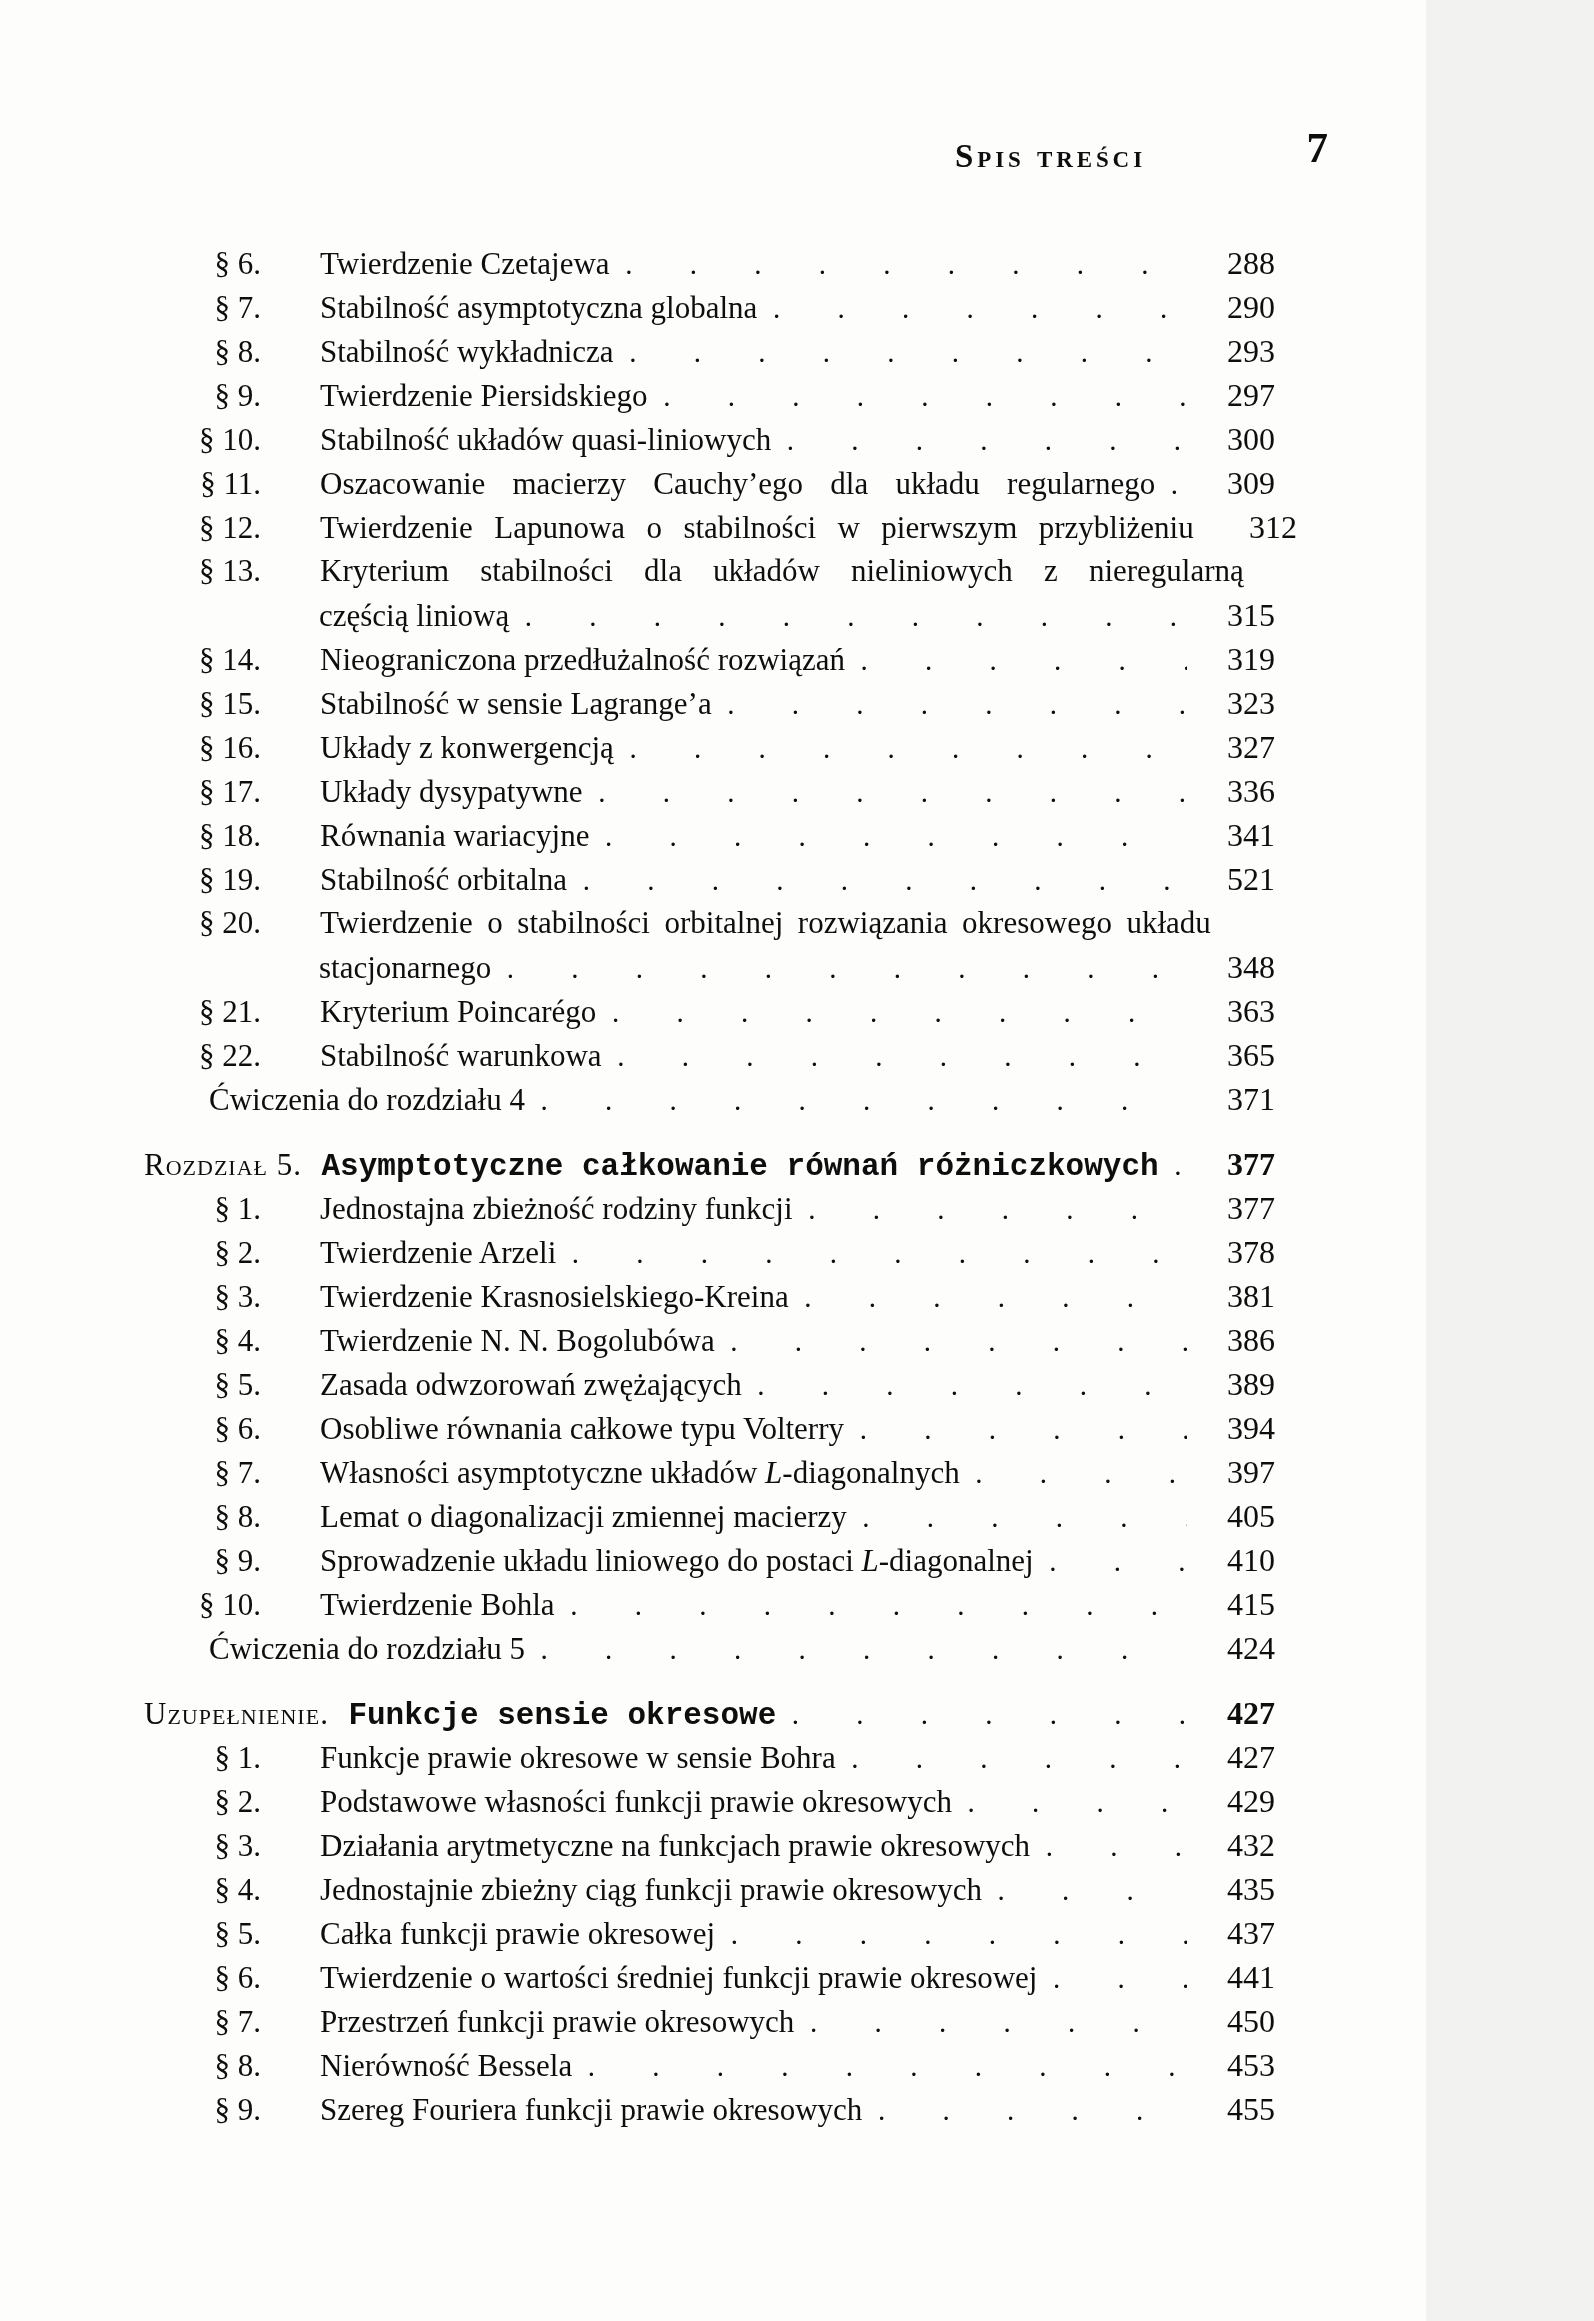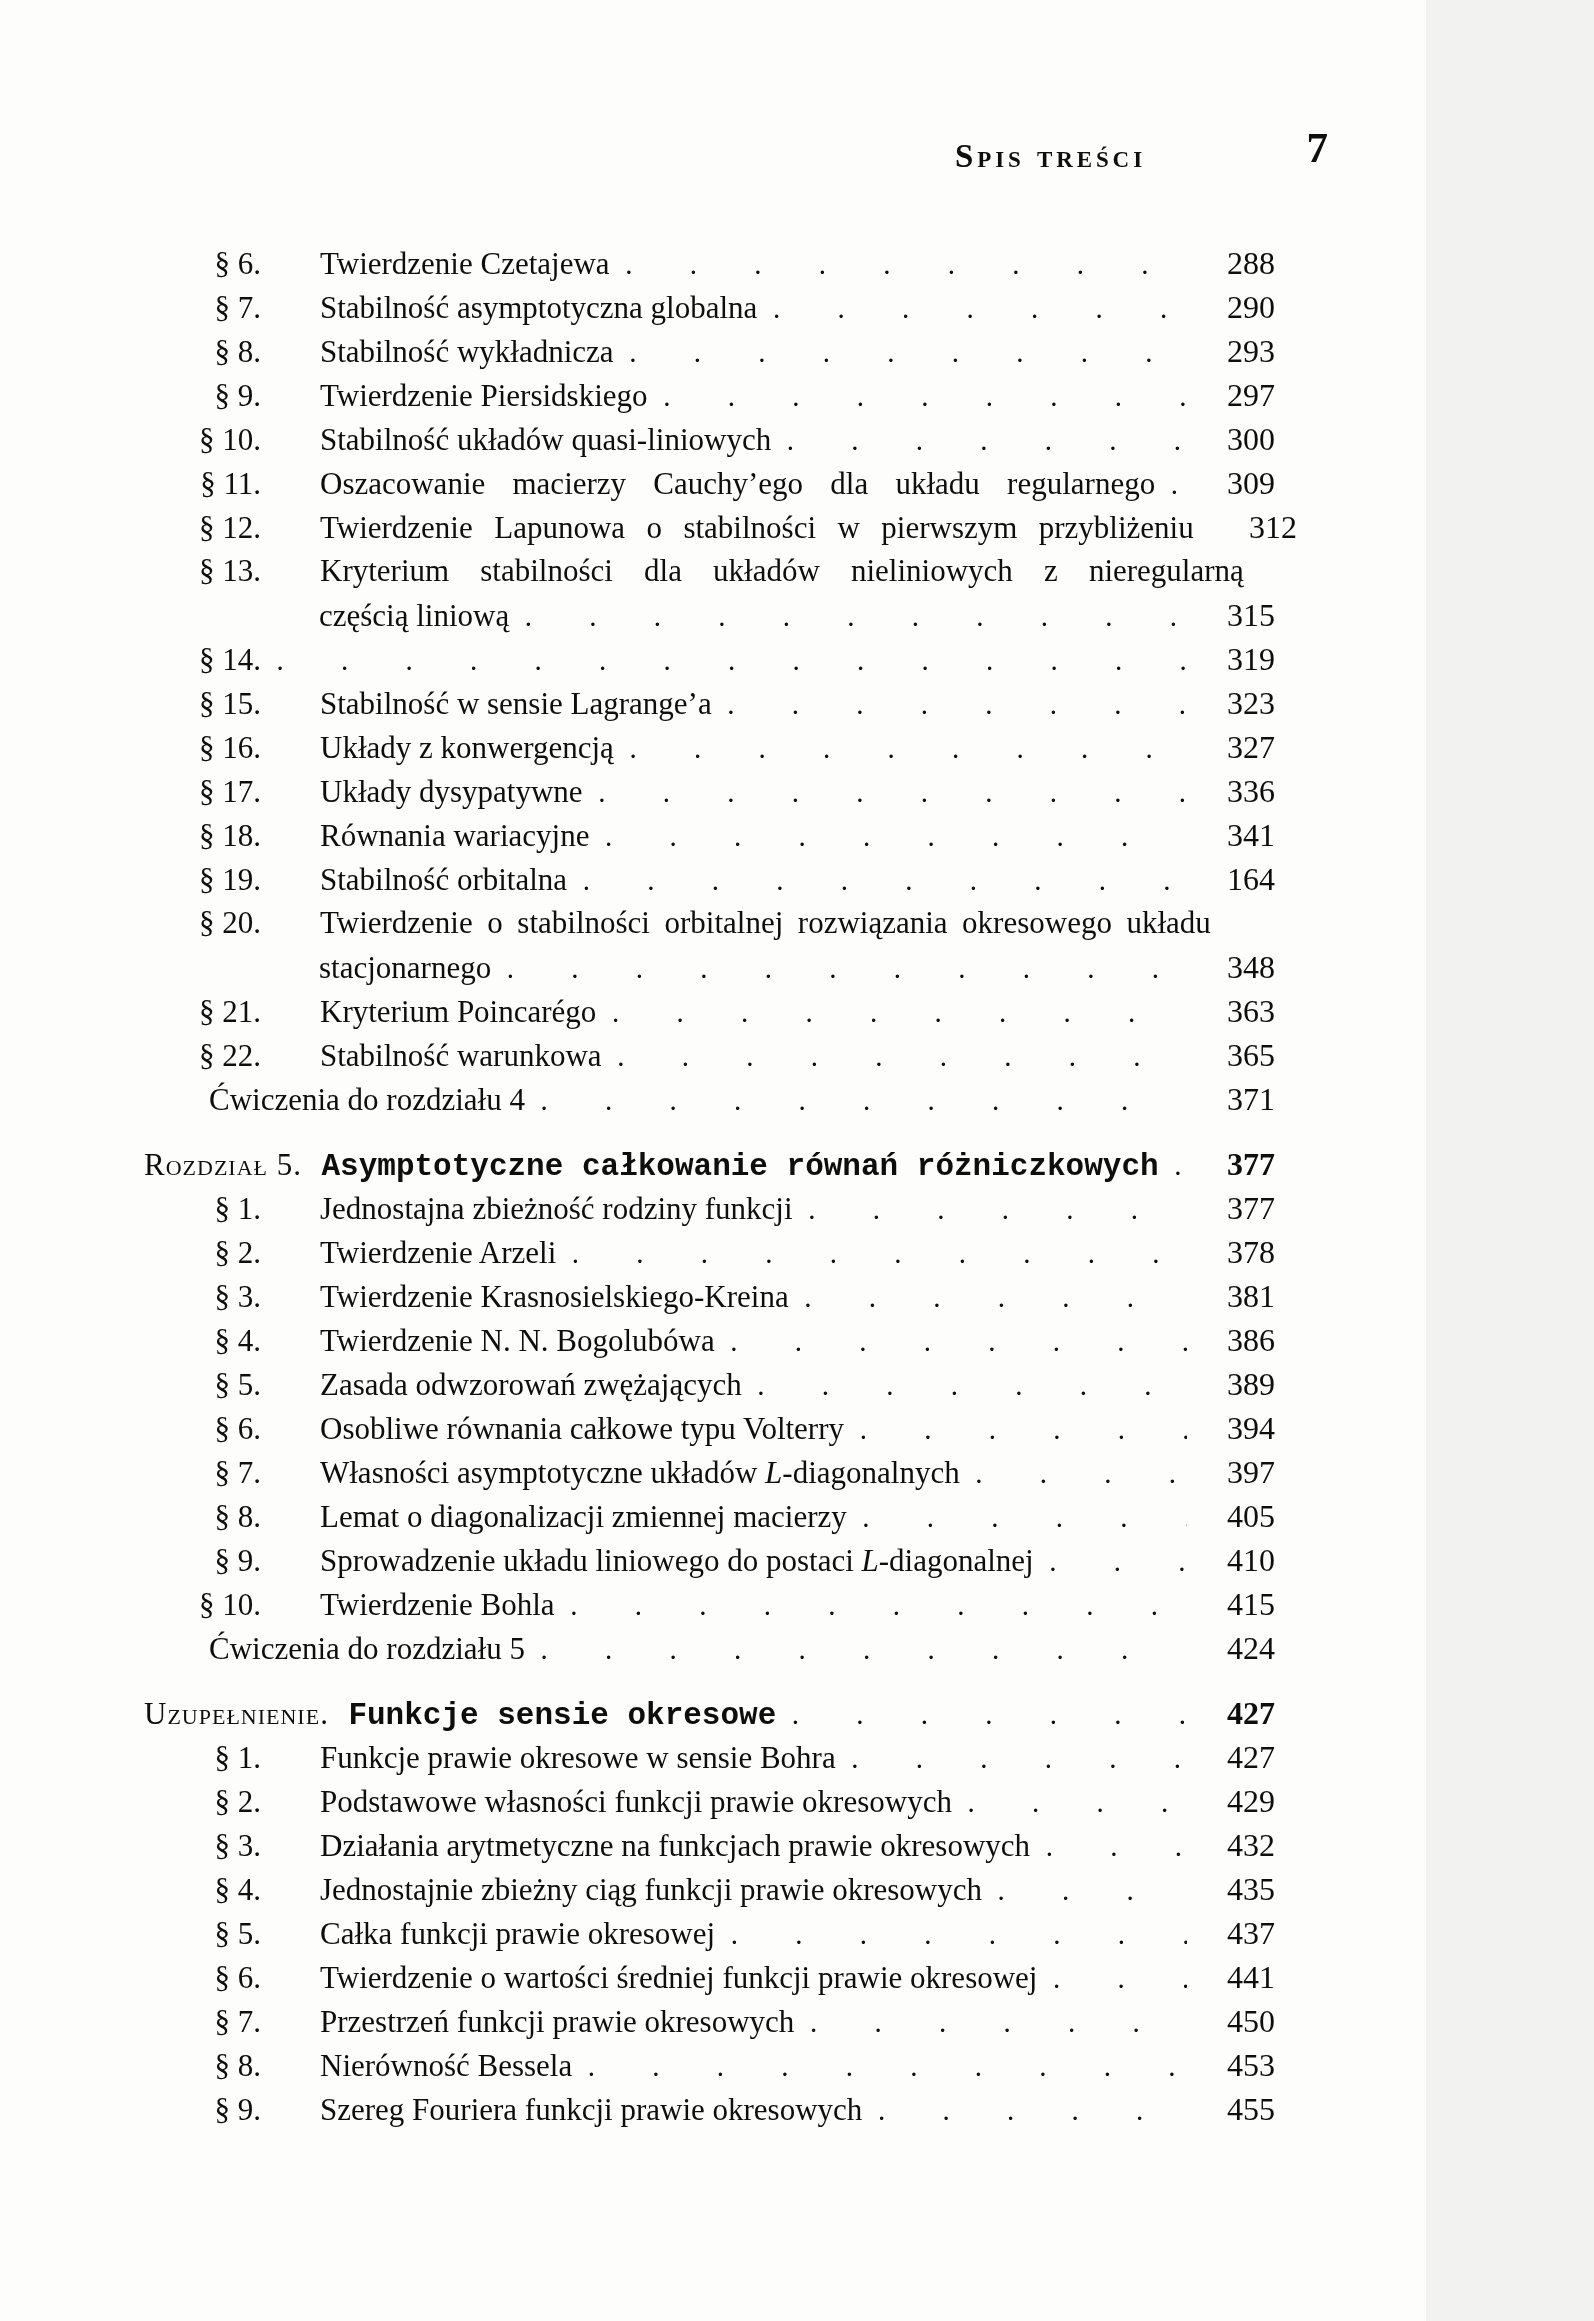--- a/index.html
+++ b/index.html
@@ -105,20 +105,21 @@
 
   </div>
         <div class="row cont">
 
     <span class="entry-title">częścią liniową</span>
     <span class="leader">. . . . . . . . . . . . . . . . . . . . . . . . . . . . . . . . . . . . . . . . . . . . . </span>
     <span class="entry-page">315</span>
   </div>
         <div class="row para">
     <span class="entry-label">§ 14.</span>
+    <span class="entry-title">Nieograniczona przedłużalność rozwiązań</span>
     <span class="leader">. . . . . . . . . . . . . . . . . . . . . . . . . . . . . . . . . . . . . . . . . . . . . </span>
     <span class="entry-page">319</span>
   </div>
         <div class="row para">
     <span class="entry-label">§ 15.</span>
     <span class="entry-title">Stabilność w sensie Lagrange’a</span>
     <span class="leader">. . . . . . . . . . . . . . . . . . . . . . . . . . . . . . . . . . . . . . . . . . . . . </span>
     <span class="entry-page">323</span>
   </div>
         <div class="row para">
@@ -136,21 +137,21 @@
         <div class="row para">
     <span class="entry-label">§ 18.</span>
     <span class="entry-title">Równania wariacyjne</span>
     <span class="leader">. . . . . . . . . . . . . . . . . . . . . . . . . . . . . . . . . . . . . . . . . . . . . </span>
     <span class="entry-page">341</span>
   </div>
         <div class="row para">
     <span class="entry-label">§ 19.</span>
     <span class="entry-title">Stabilność orbitalna</span>
     <span class="leader">. . . . . . . . . . . . . . . . . . . . . . . . . . . . . . . . . . . . . . . . . . . . . </span>
-    <span class="entry-page">164</span>
+    <span class="entry-page">521</span>
   </div>
         <div class="row para">
     <span class="entry-label">§ 20.</span>
     <span class="entry-title" style="word-spacing: 6.8px; font-family: Liberation Serif, serif;">Twierdzenie o stabilności orbitalnej rozwiązania okresowego układu</span>
 
   </div>
         <div class="row cont">
 
     <span class="entry-title">stacjonarnego</span>
     <span class="leader">. . . . . . . . . . . . . . . . . . . . . . . . . . . . . . . . . . . . . . . . . . . . . </span>

